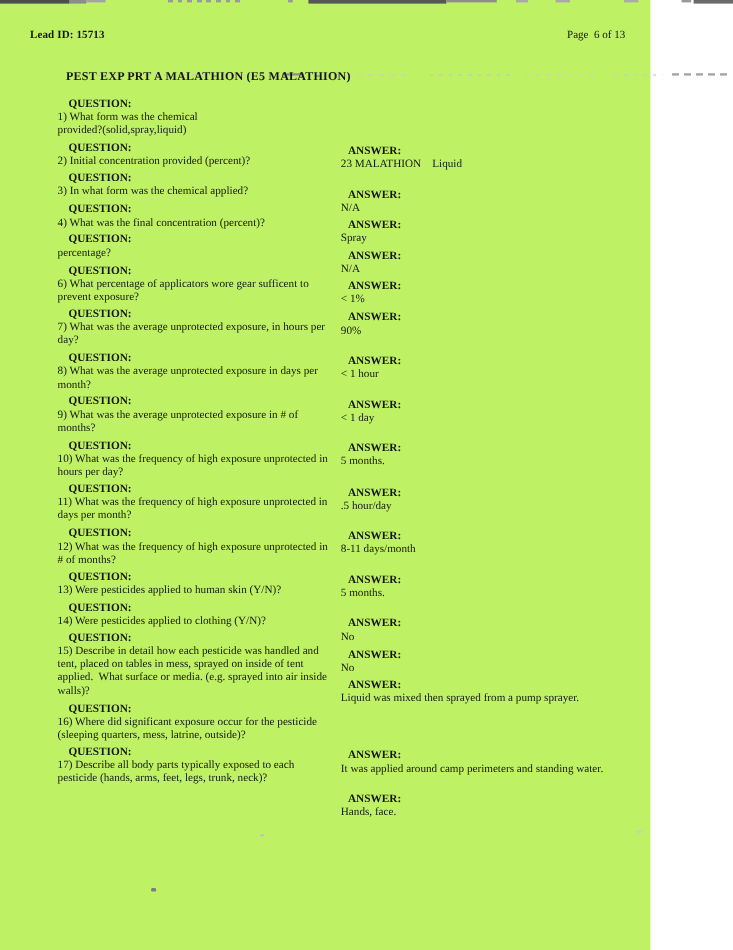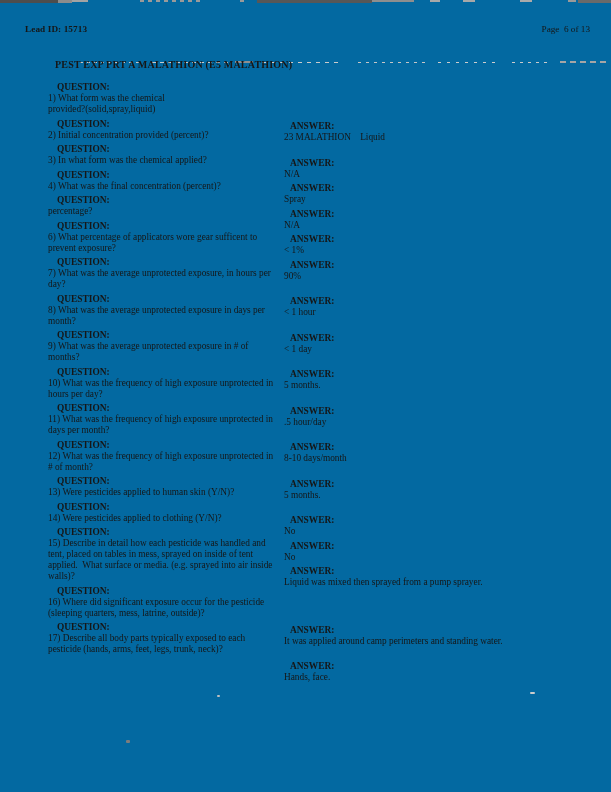--- a/index.html
+++ b/index.html
@@ -5,22 +5,22 @@
   html, body {
     margin: 0; padding: 0;
     width: 611px; height: 792px;
     background: #ffffff;
     font-family: "Liberation Serif", serif;
     color: #161616;
     overflow: hidden;
   }
   .page {
     position: relative;
-    width: 611px; height: 792px;
-    background: #0369a1;
+    width: 542px; height: 792px;
+    background: #bef264;
   }
   
   .scan-seg { position: absolute; top: 0; }
   .dash-seg { position: absolute; }
   .speck { position: absolute; border-radius: 1px; }
 
   .hdr-left {
     position: absolute; left: 25px; top: 24px;
     font-size: 9.2px; line-height: 11px; white-space: pre;
     font-weight: 600; letter-spacing: 0.1px;
@@ -197,28 +197,28 @@
         </div>
       </div>
       <div class="qa-row">
         <div class="q-col">
           <div class="label q-label">QUESTION:</div>
           <div class="tline">11) What was the frequency of high exposure unprotected in</div>
           <div class="tline">days per month?</div>
         </div>
         <div class="a-col">
           <div class="label a-label">ANSWER:</div>
-          <div class="tline">8-10 days/month</div>
+          <div class="tline">8-11 days/month</div>
         </div>
       </div>
       <div class="qa-row">
         <div class="q-col">
           <div class="label q-label">QUESTION:</div>
           <div class="tline">12) What was the frequency of high exposure unprotected in</div>
-          <div class="tline"># of month?</div>
+          <div class="tline"># of months?</div>
         </div>
         <div class="a-col">
           <div class="label a-label">ANSWER:</div>
           <div class="tline">5 months.</div>
         </div>
       </div>
       <div class="qa-row">
         <div class="q-col">
           <div class="label q-label">QUESTION:</div>
           <div class="tline">13) Were pesticides applied to human skin (Y/N)?</div>

